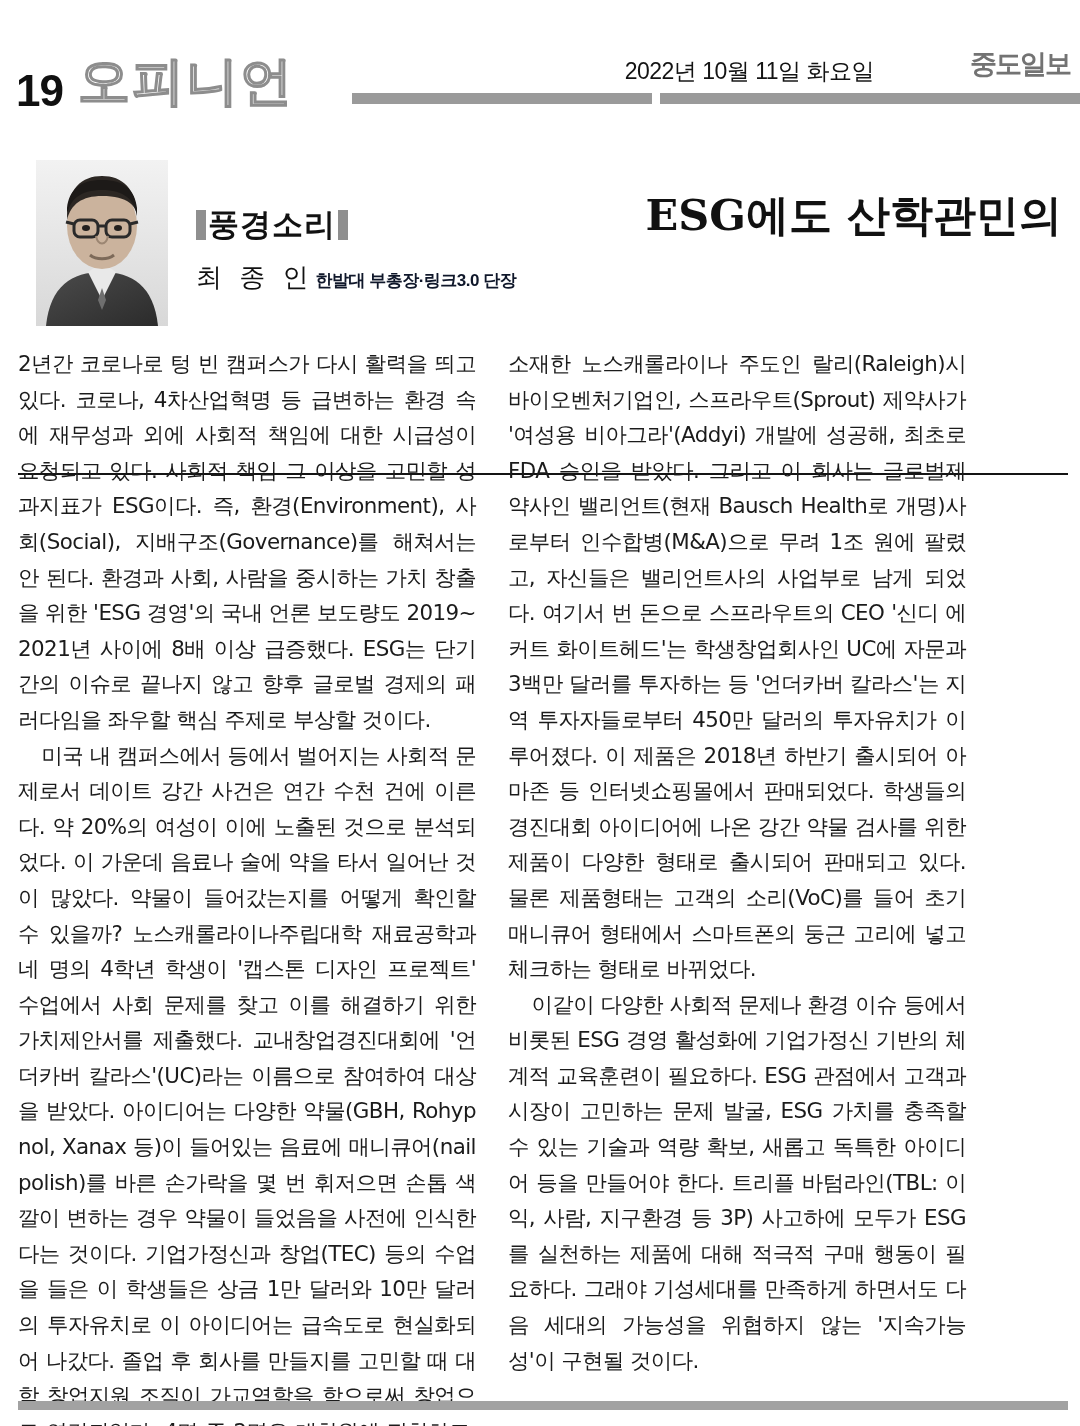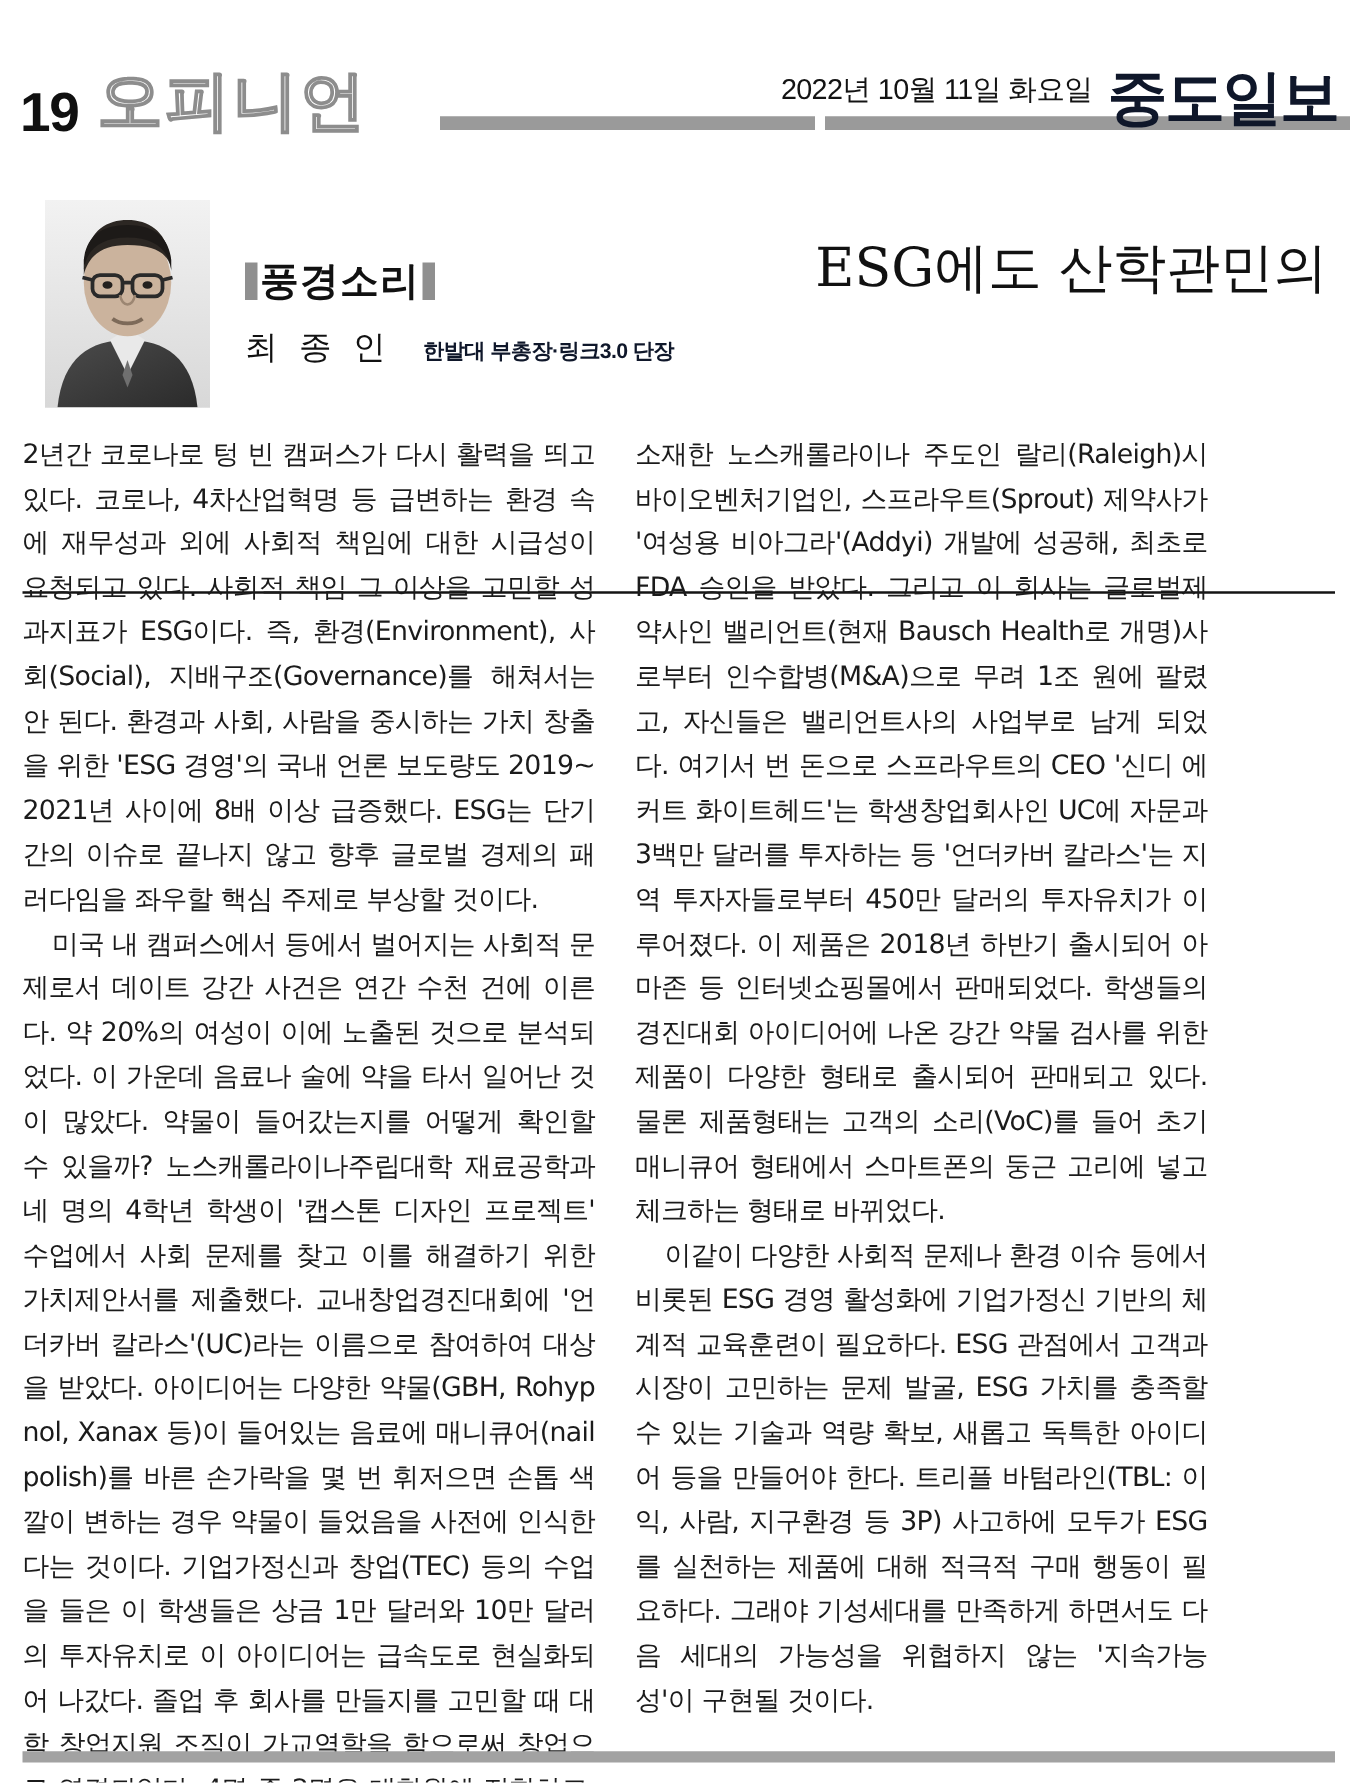--- a/index.html
+++ b/index.html
@@ -63,24 +63,24 @@
     font-weight: 400;
     letter-spacing: -0.5px;
     color: #131313;
     white-space: nowrap;
   }
   .paper-name {
     position: absolute;
     right: 10px;
     top: 2px;
     font-family: "Liberation Sans", sans-serif;
-    font-size: 48px;
+    font-size: 27px;
     font-weight: 700;
     letter-spacing: -2px;
-    color: #0f172a;
+    color: #737373;
     white-space: nowrap;
   }
 
   
   .top-block {
     position: relative;
     height: 214px;
   }
   .portrait {
     position: absolute;
@@ -113,21 +113,21 @@
     font-weight: 700;
     letter-spacing: 1px;
     color: #111111;
   }
   .byline {
     position: absolute;
     left: 196px;
     top: 108px;
     display: flex;
     align-items: baseline;
-    gap: 25px;
+    gap: 2px;
     white-space: nowrap;
   }
   .byline-name {
     font-family: "Liberation Sans", sans-serif;
     font-size: 26px;
     font-weight: 400;
     letter-spacing: 5px;
     color: #111111;
   }
   .byline-affil {
@@ -139,21 +139,21 @@
   }
 
   .headline {
     position: absolute;
     right: 18px;
     top: 4px;
     width: 520px;
     text-align: right;
     font-family: "DejaVu Serif", "Liberation Serif", serif;
     font-size: 43px;
-    font-weight: 400;
+    font-weight: 700;
     line-height: 1.42;
     letter-spacing: 0px;
     color: #111111;
   }
   .headline span { display: block; }
 
   .hairline {
     position: absolute;
     left: 18px;
     right: 12px;

